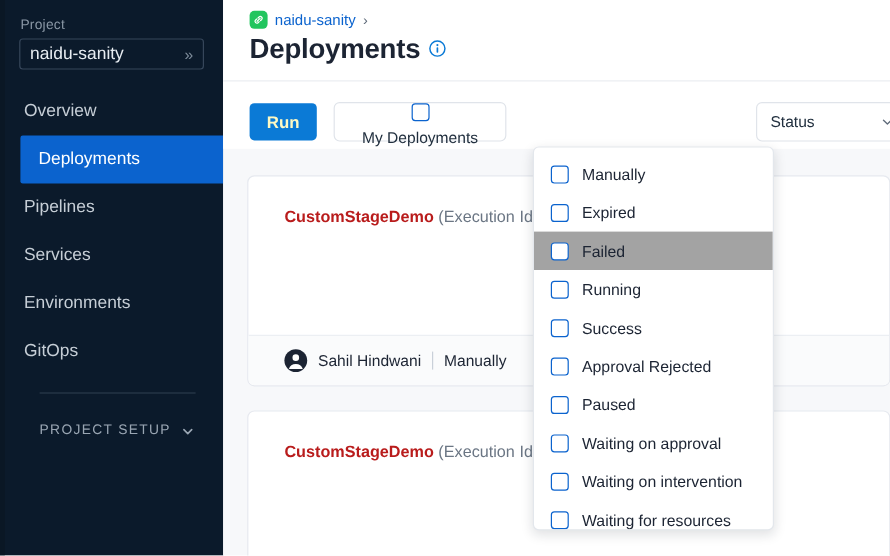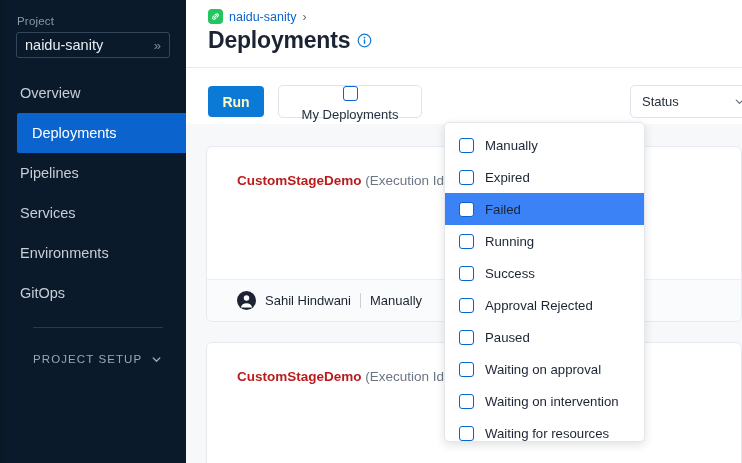--- a/index.html
+++ b/index.html
@@ -170,21 +170,21 @@
     box-shadow: 0 3px 10px rgba(16,24,40,.13);
     padding: 6px 0;
     overflow: hidden;
   }
   .menu-item {
     height: 32px; display: flex; align-items: center;
     gap: 11px; padding: 0 0 0 14px;
     font-size: 13.2px; color: #1c2433;
     cursor: pointer;
   }
-  .menu-item.hl { background: #3b82f6; }
+  .menu-item.hl { background: #a3a3a3; }
 </style>
 </head>
 <body>
 
 <div id="app">
 
   <div class="sidebar">
     <div class="sidebar-edge"></div>
 
     <div class="proj-label">Project</div>

